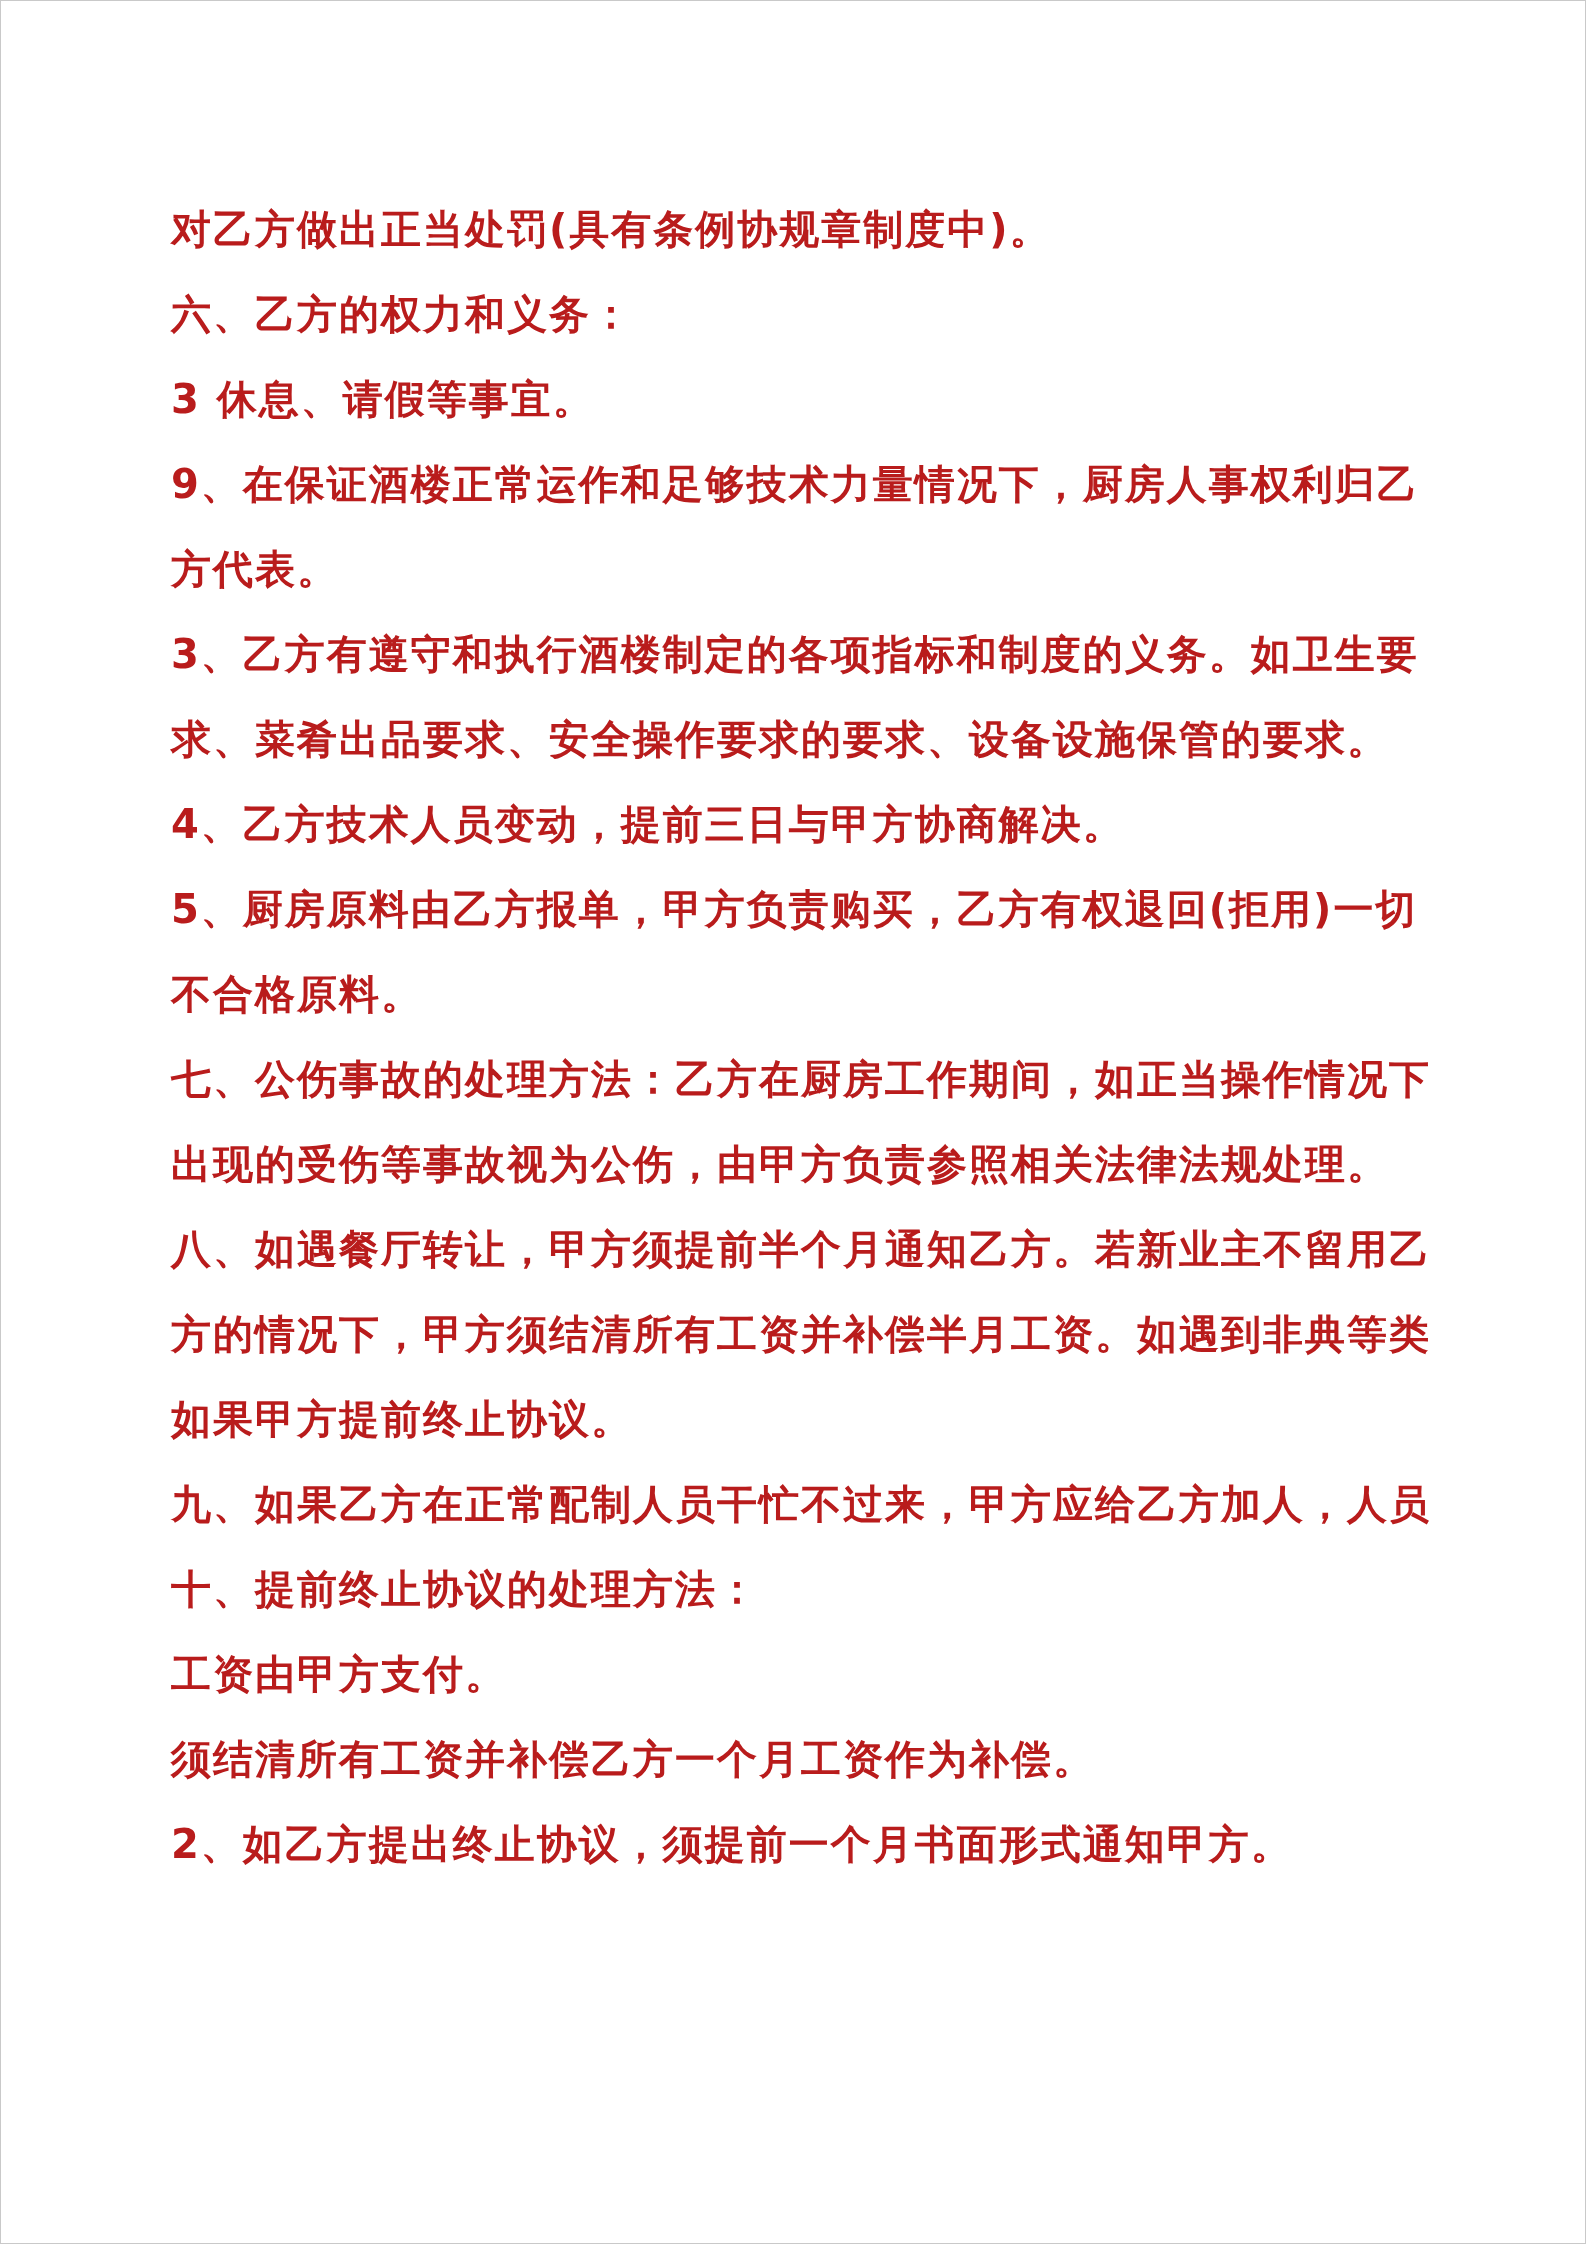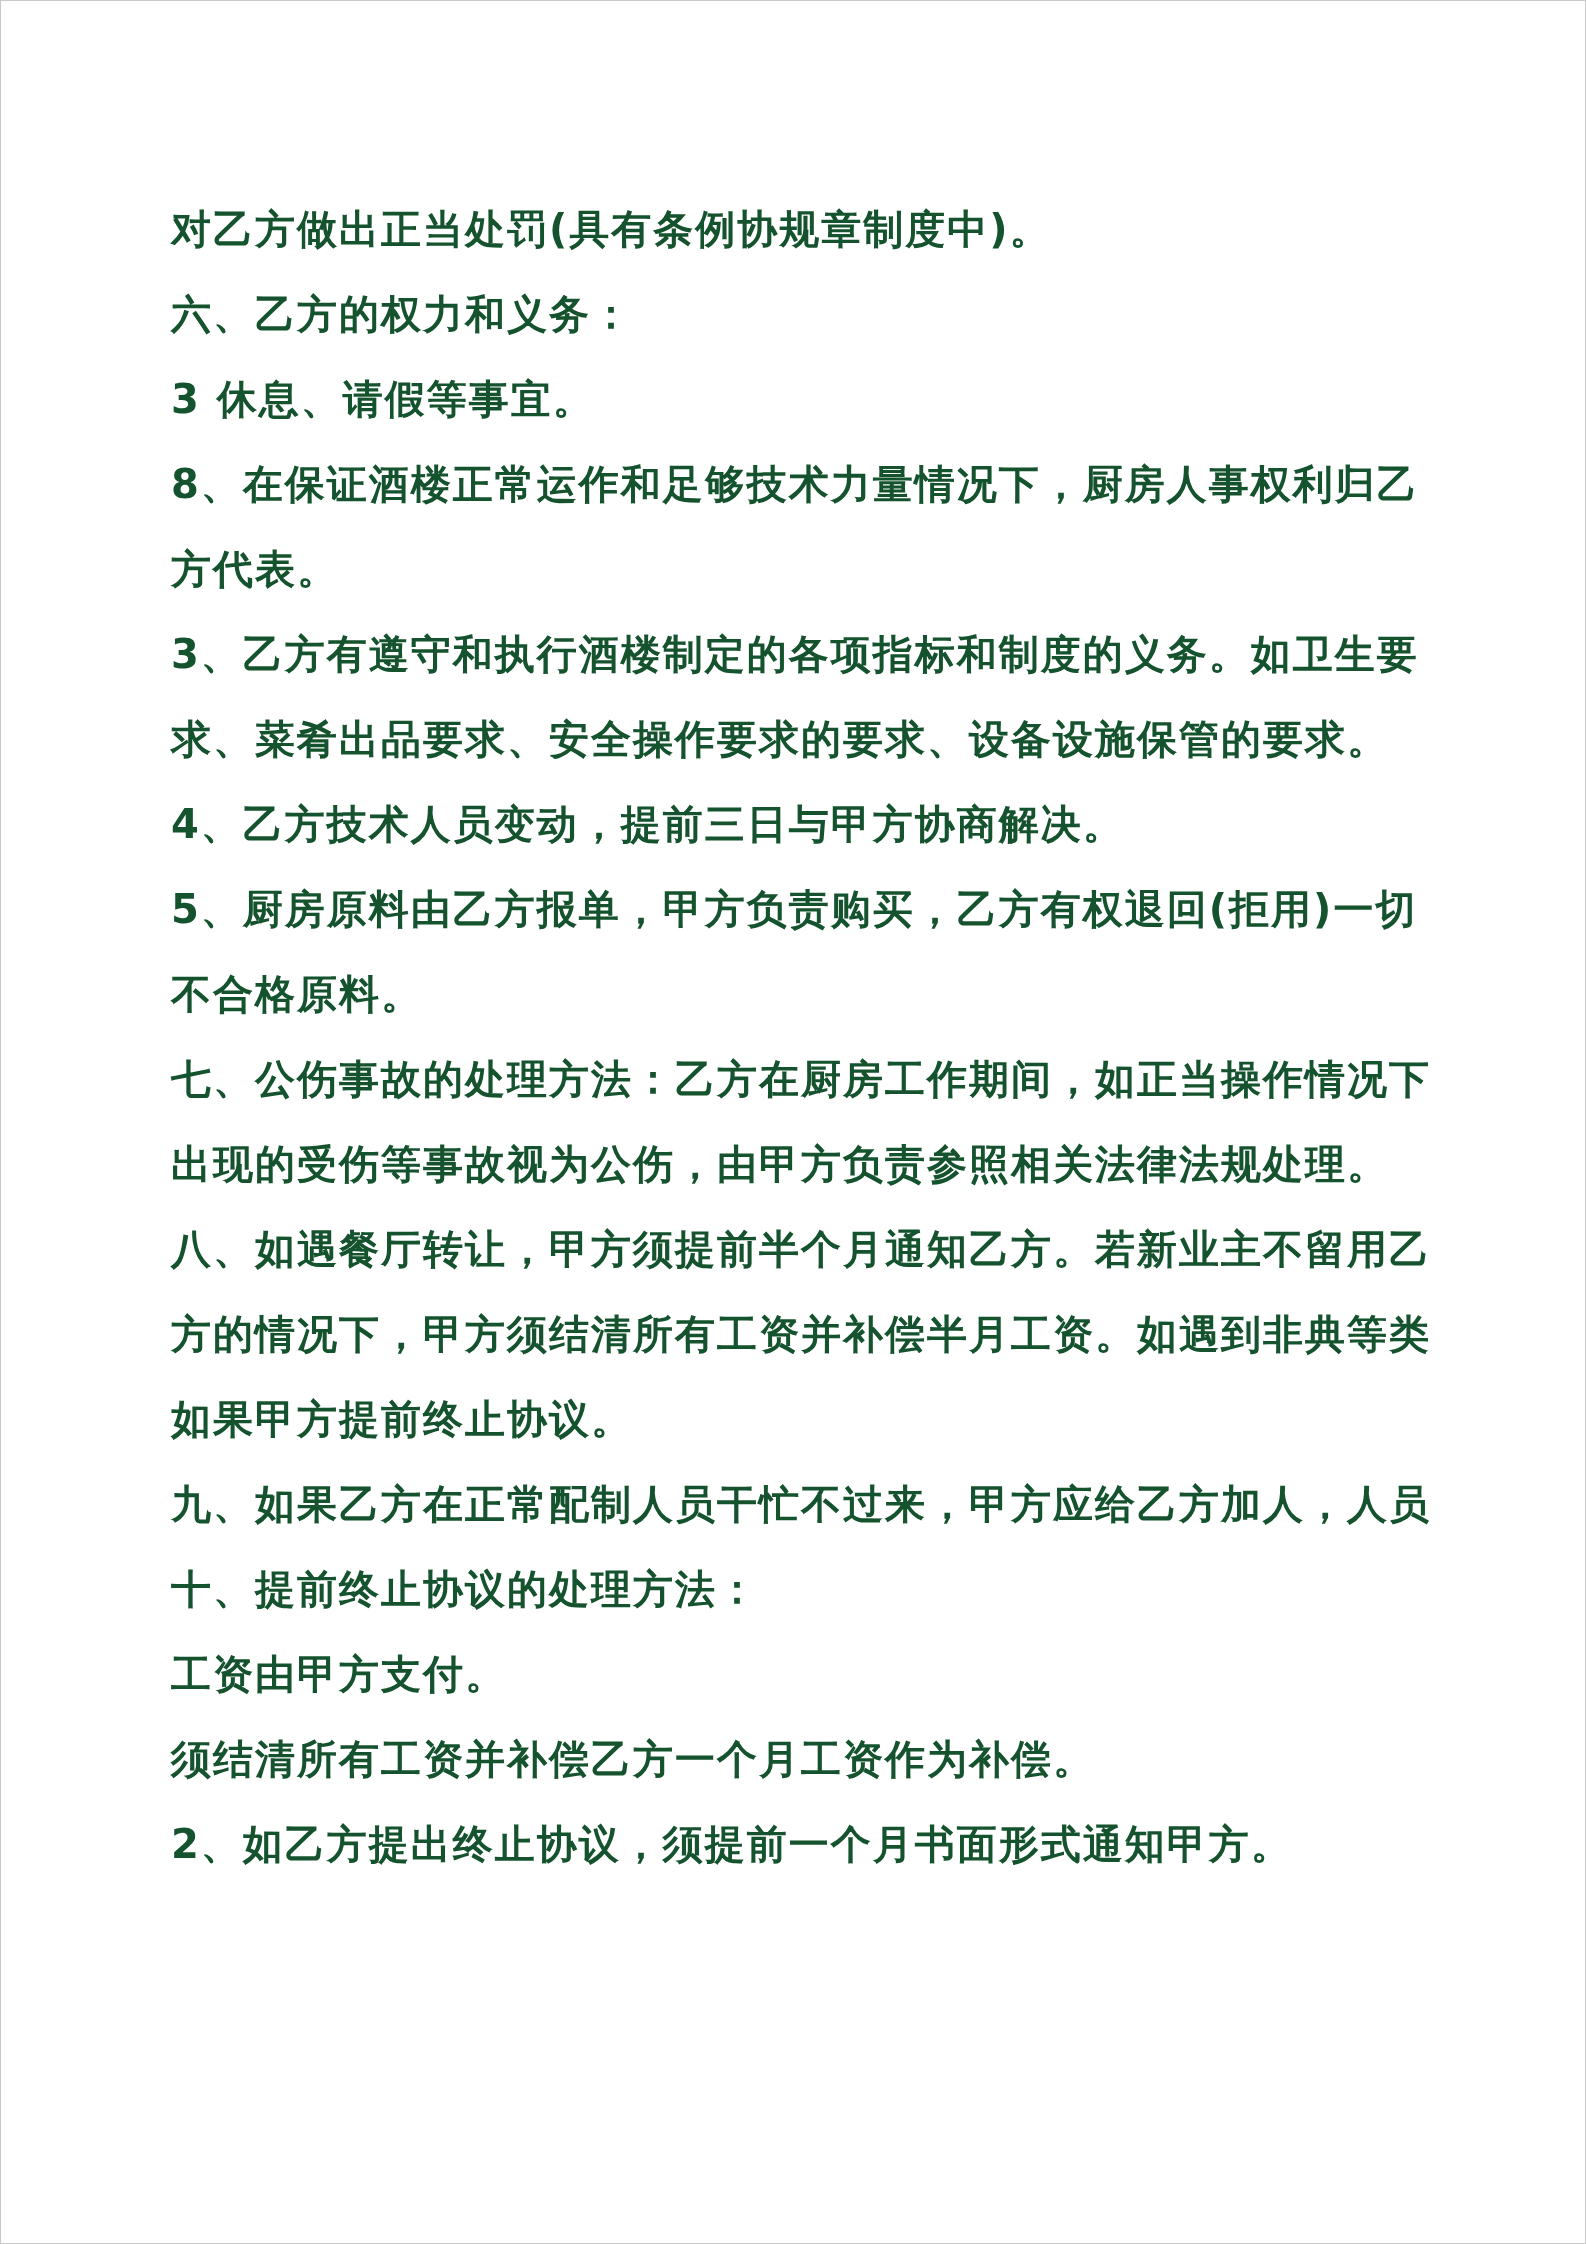--- a/index.html
+++ b/index.html
@@ -22,32 +22,32 @@
     left: 170px;
     width: 1270px;
     color: #000000;
   }
   .line {
     font-size: 40px;
     line-height: 85px;
     font-weight: 600;
     letter-spacing: 2px;
     white-space: nowrap;
-    color: #14532d;
+    color: #b91c1c;
   }
 </style>
 </head>
 <body>
 
 <div class="page">
   <div class="doc-body">
     <div class="line">对乙方做出正当处罚(具有条例协规章制度中)。</div>
     <div class="line">六、乙方的权力和义务：</div>
     <div class="line">3 休息、请假等事宜。</div>
-    <div class="line">8、在保证酒楼正常运作和足够技术力量情况下，厨房人事权利归乙</div>
+    <div class="line">9、在保证酒楼正常运作和足够技术力量情况下，厨房人事权利归乙</div>
     <div class="line">方代表。</div>
     <div class="line">3、乙方有遵守和执行酒楼制定的各项指标和制度的义务。如卫生要</div>
     <div class="line">求、菜肴出品要求、安全操作要求的要求、设备设施保管的要求。</div>
     <div class="line">4、乙方技术人员变动，提前三日与甲方协商解决。</div>
     <div class="line">5、厨房原料由乙方报单，甲方负责购买，乙方有权退回(拒用)一切</div>
     <div class="line">不合格原料。</div>
     <div class="line">七、公伤事故的处理方法：乙方在厨房工作期间，如正当操作情况下</div>
     <div class="line">出现的受伤等事故视为公伤，由甲方负责参照相关法律法规处理。</div>
     <div class="line">八、如遇餐厅转让，甲方须提前半个月通知乙方。若新业主不留用乙</div>
     <div class="line">方的情况下，甲方须结清所有工资并补偿半月工资。如遇到非典等类</div>

